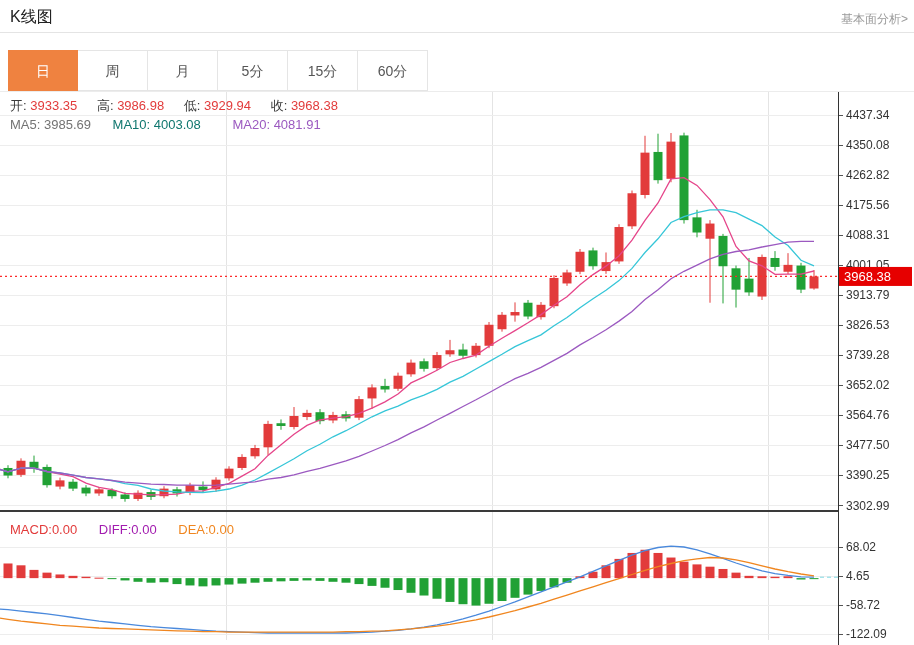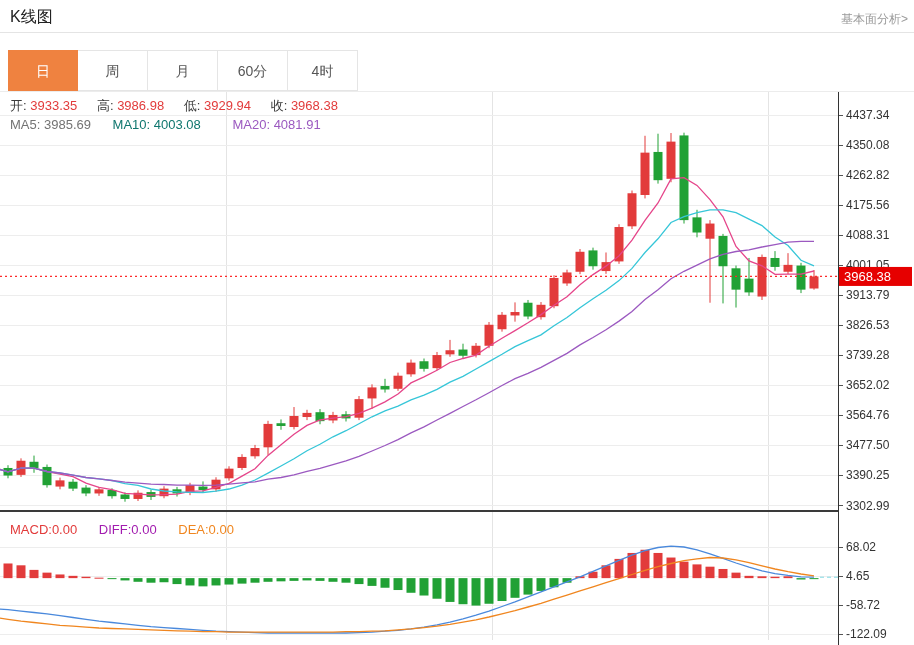--- a/index.html
+++ b/index.html
@@ -35,22 +35,23 @@
   <div class="hdr">
     <div class="title">K线图</div>
     <div class="hdr-link">基本面分析&gt;</div>
   </div>
 
   <div class="tabs-row">
     <div class="tabs" id="tabs">
         <div class="tab active">日</div>
         <div class="tab">周</div>
         <div class="tab">月</div>
+        <div class="tab">5分</div>
+        <div class="tab">15分</div>
         <div class="tab">60分</div>
-        <div class="tab">4时</div>
       </div>
   </div>
 
   <div class="chart">
     <svg id="chart-svg" width="914" height="553">
         <line x1="226" y1="0" x2="226" y2="548" stroke="#e4e4e4" stroke-width="1" shape-rendering="crispEdges"></line>
         <line x1="492" y1="0" x2="492" y2="548" stroke="#e4e4e4" stroke-width="1" shape-rendering="crispEdges"></line>
         <line x1="768" y1="0" x2="768" y2="548" stroke="#e4e4e4" stroke-width="1" shape-rendering="crispEdges"></line>
         <g>
           <line x1="0" y1="23" x2="838" y2="23" stroke="#ededed" stroke-width="1" shape-rendering="crispEdges"></line>

